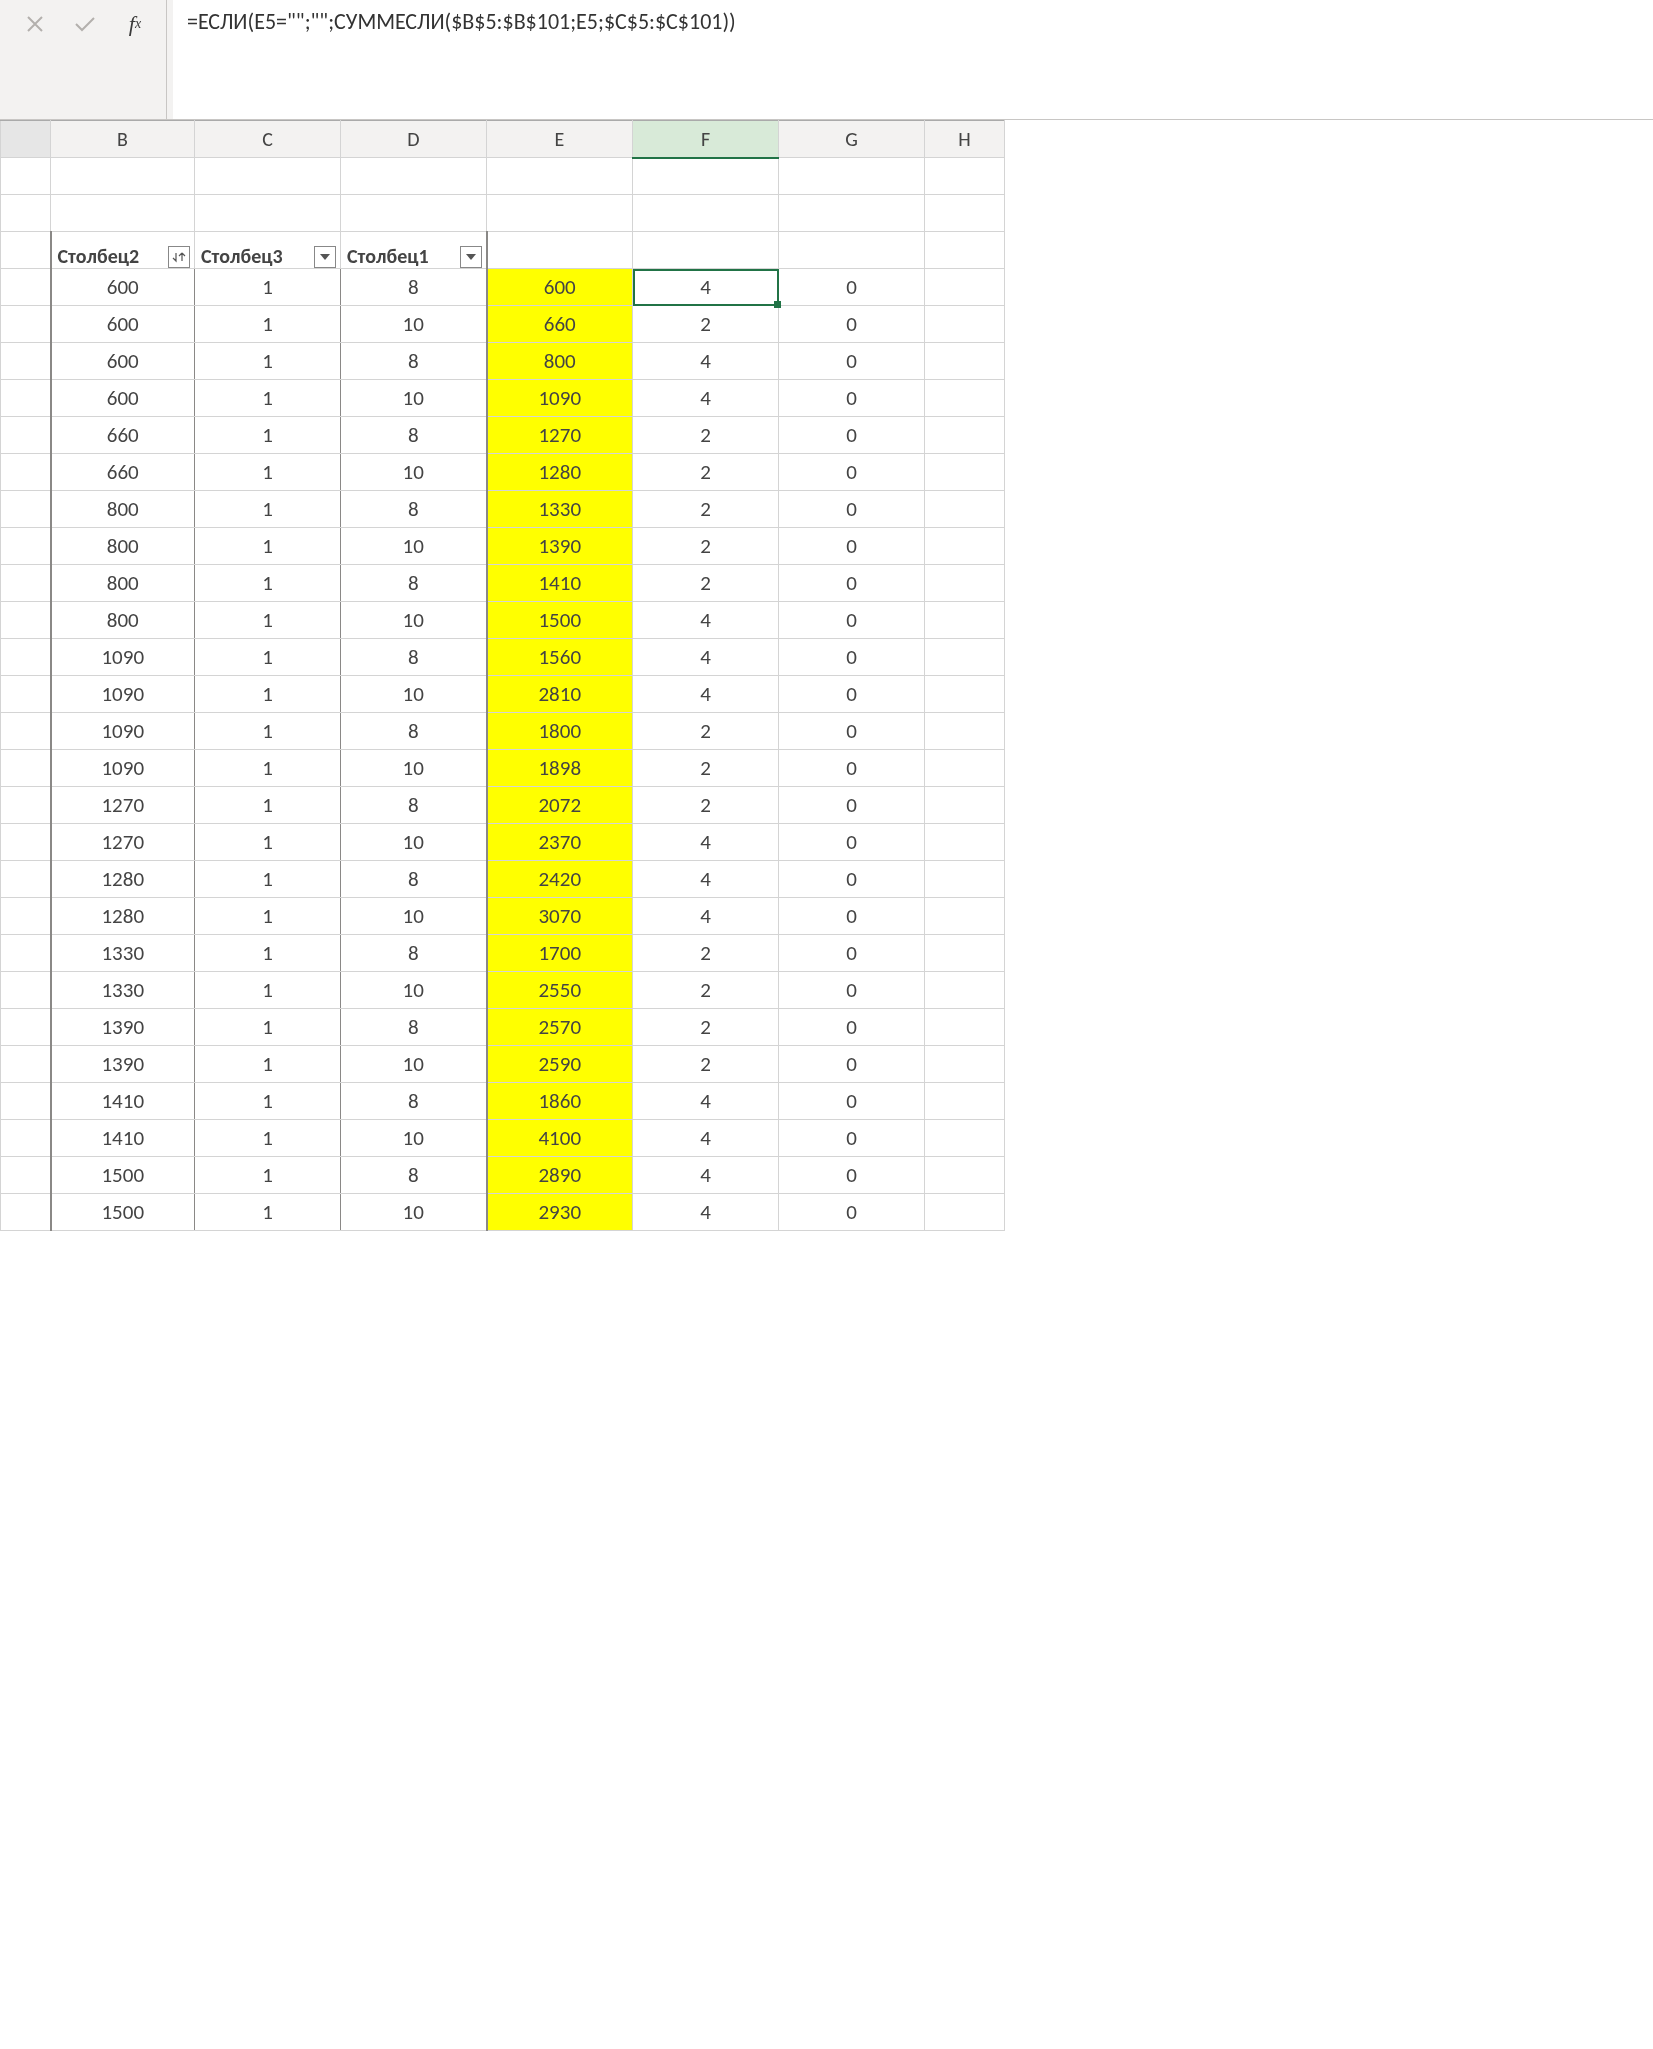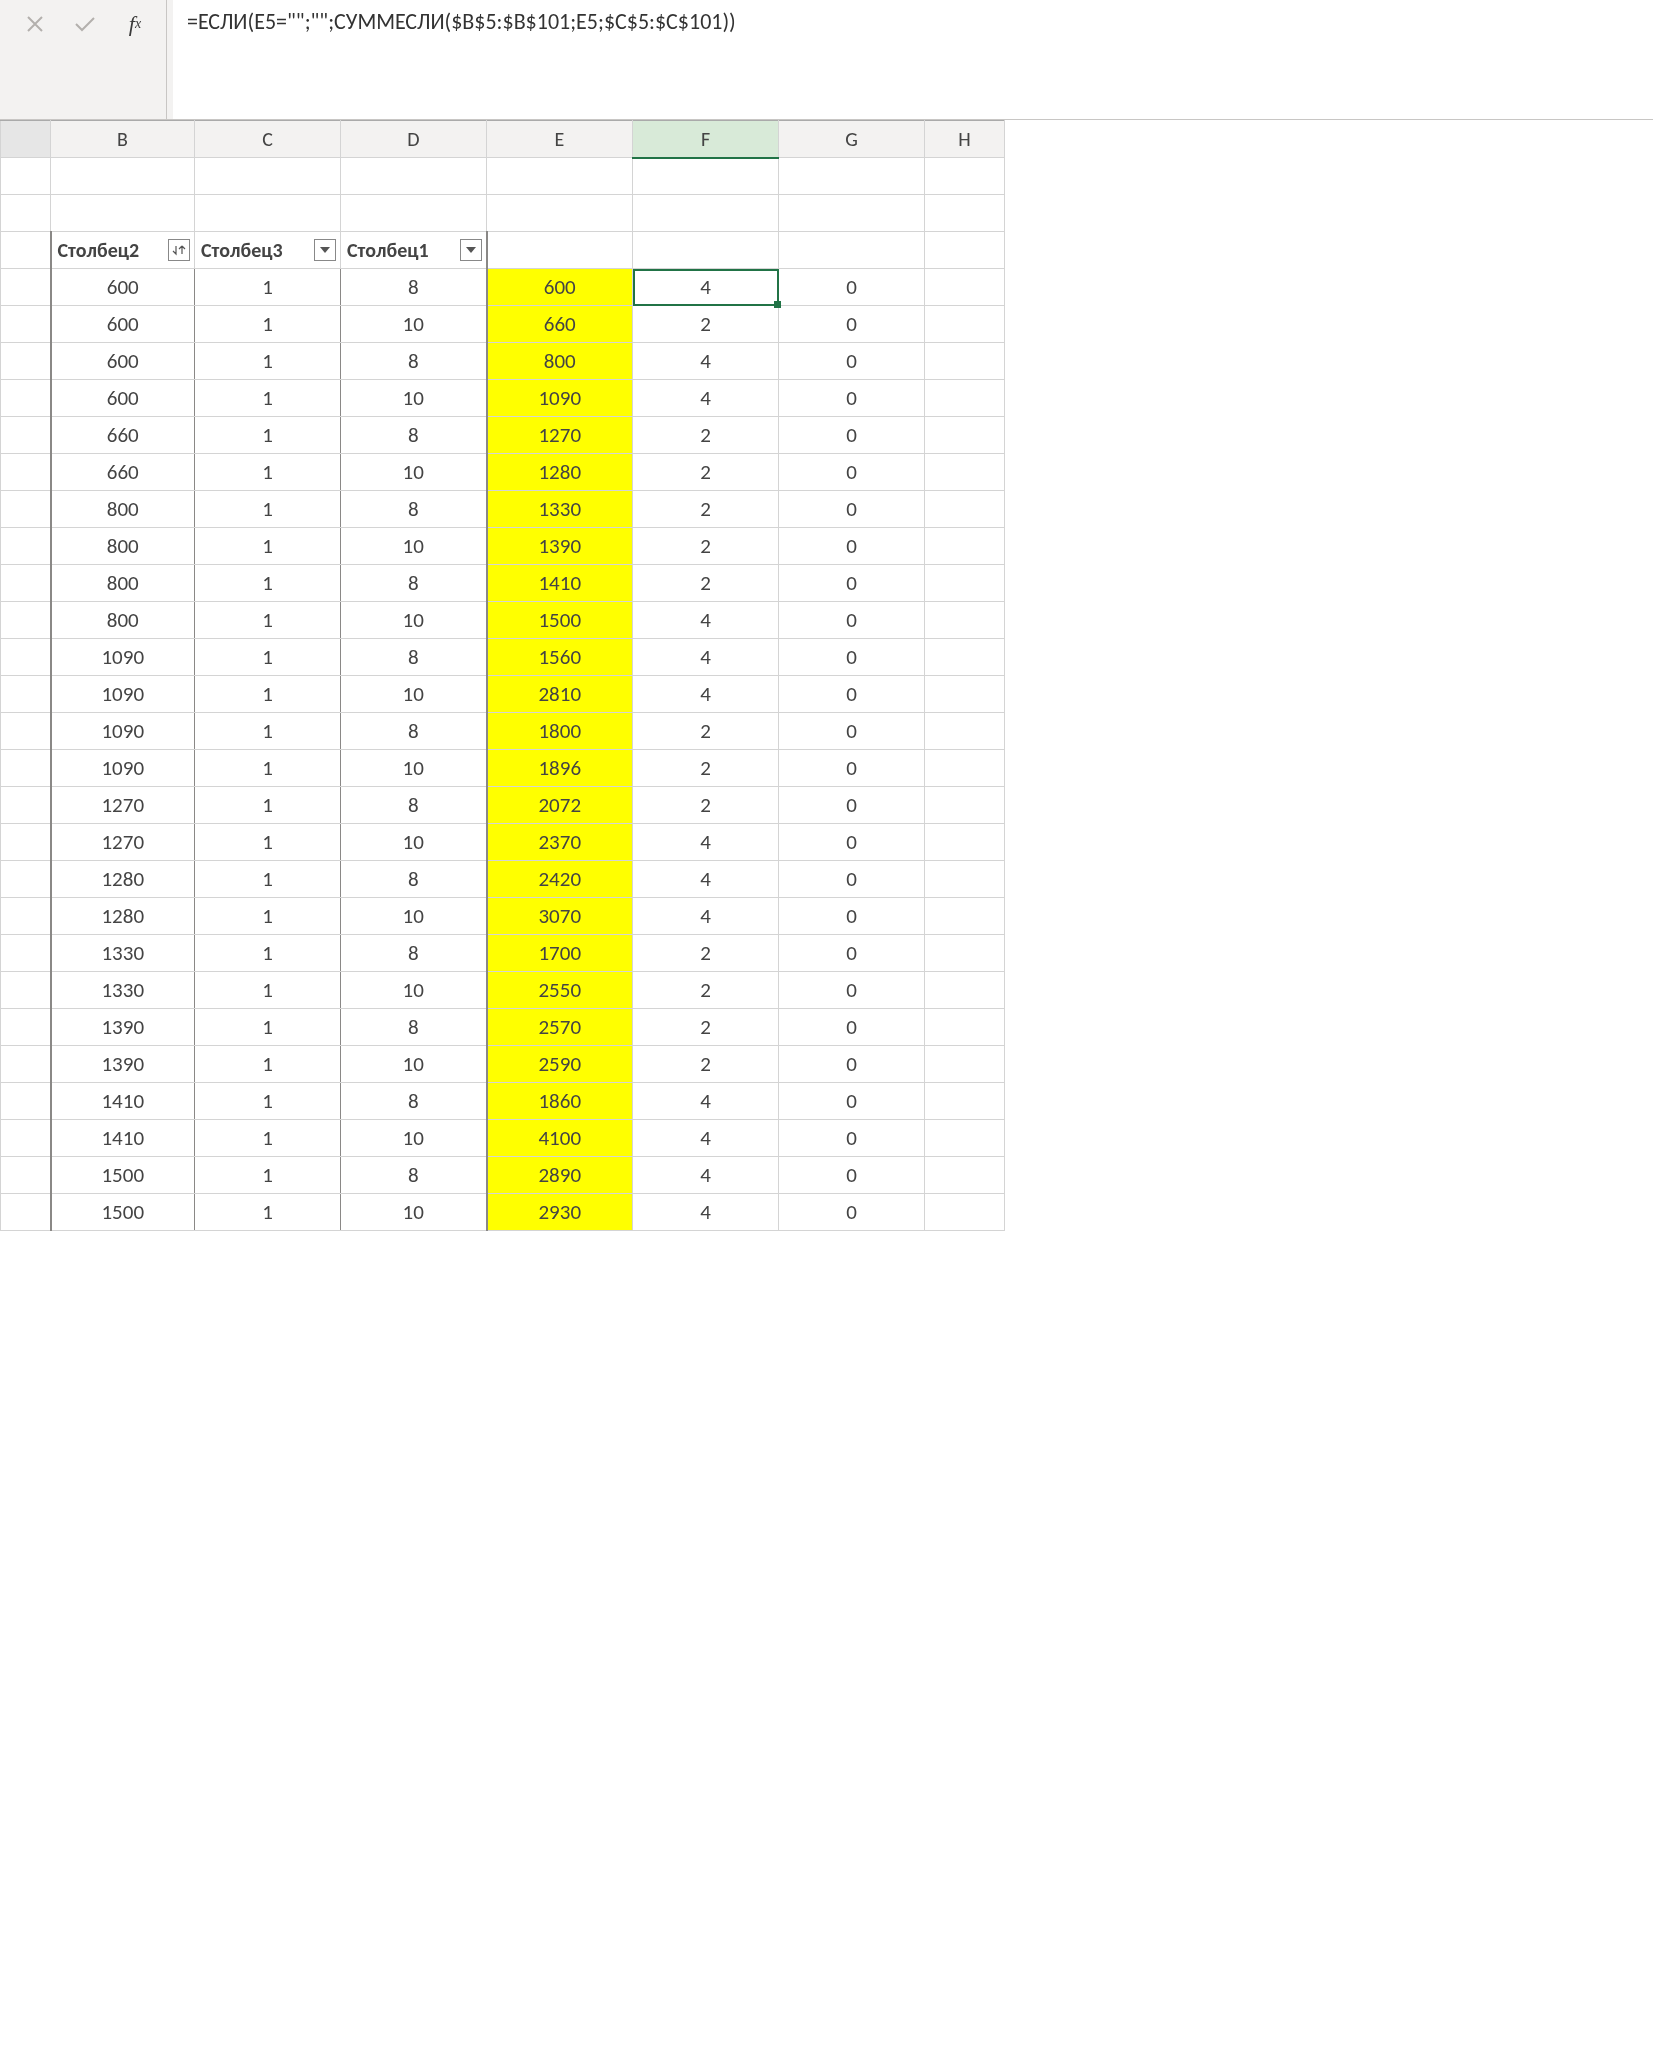--- a/index.html
+++ b/index.html
@@ -114,21 +114,21 @@
 
   .tbl-header-row td {
     border: 1px solid #8a8886;
     border-top: 2px solid #8a8886;
     border-bottom: 2px solid #8a8886;
     background: #fff;
     padding: 0;
   }
   .tbl-header-cell {
     display: flex;
-    align-items: center;
+    align-items: flex-end;
     justify-content: space-between;
     height: 100%;
     padding: 0 4px 0 6px;
     font-weight: bold;
     font-size: 20px;
   }
   .filter-btn {
     width: 22px;
     height: 22px;
     border: 1px solid #888;
@@ -379,21 +379,21 @@
           <td class="num yellow">1800</td>
           <td class="num">2</td>
           <td class="num">0</td>
           <td></td>
         </tr>
         <tr class="tbl-body">
           <td></td>
           <td class="num tcell tbl-left-border">1090</td>
           <td class="num tcell">1</td>
           <td class="num tcell tbl-right-border">10</td>
-          <td class="num yellow">1896</td>
+          <td class="num yellow">1898</td>
           <td class="num">2</td>
           <td class="num">0</td>
           <td></td>
         </tr>
         <tr class="tbl-body">
           <td></td>
           <td class="num banded tcell tbl-left-border">1270</td>
           <td class="num banded tcell">1</td>
           <td class="num banded tcell tbl-right-border">8</td>
           <td class="num yellow">2072</td>

